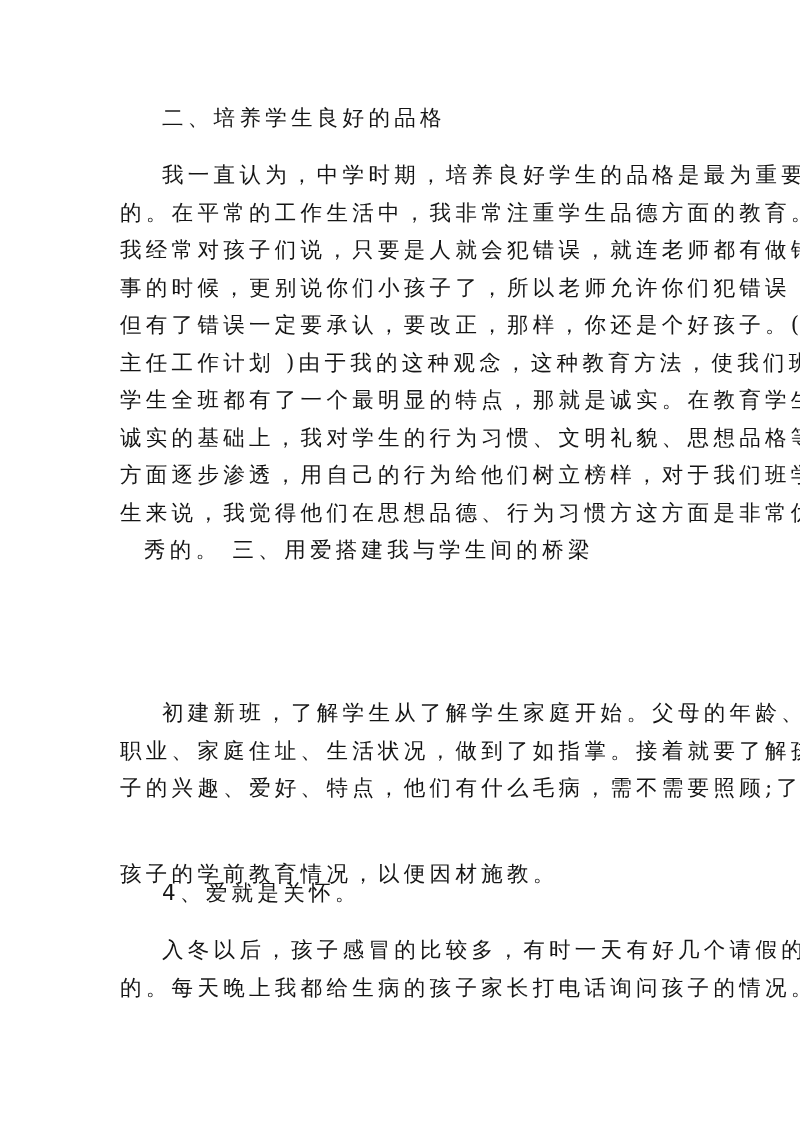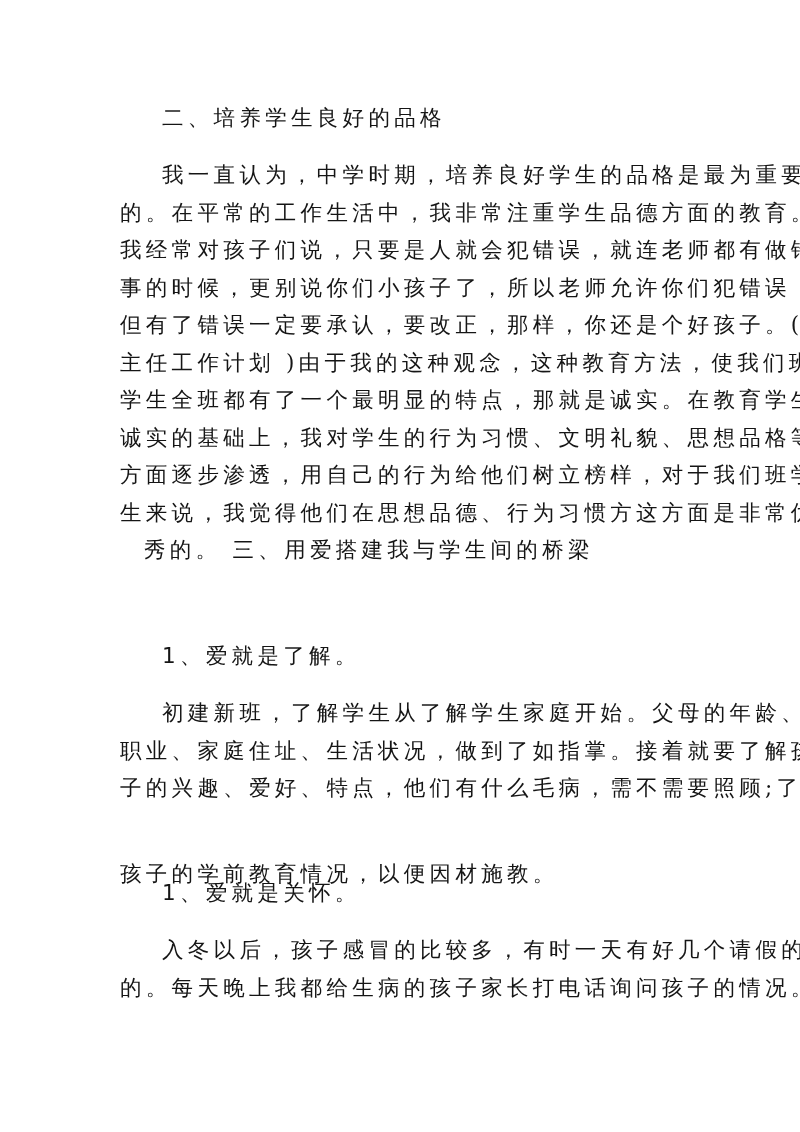--- a/index.html
+++ b/index.html
@@ -48,29 +48,28 @@
     <div class="line cont" style="top:275px;">事的时候，更别说你们小孩子了，所以老师允许你们犯错误，</div>
     <div class="line cont" style="top:312px;">但有了错误一定要承认，要改正，那样，你还是个好孩子。(班</div>
     <div class="line cont" style="top:350px;">主任工作计划 )由于我的这种观念，这种教育方法，使我们班</div>
     <div class="line cont" style="top:387px;">学生全班都有了一个最明显的特点，那就是诚实。在教育学生</div>
     <div class="line cont" style="top:425px;">诚实的基础上，我对学生的行为习惯、文明礼貌、思想品格等</div>
     <div class="line cont" style="top:462px;">方面逐步渗透，用自己的行为给他们树立榜样，对于我们班学</div>
     <div class="line cont" style="top:500px;">生来说，我觉得他们在思想品德、行为习惯方这方面是非常优</div>
     <div class="line cont" style="top:537px;margin-left:24px;">秀的。 三、用爱搭建我与学生间的桥梁</div>
   </div>
 
-  <div class="line ind num" style="top:643px;">1、爱就是了解。</div>
 
   <div>
     <div class="line ind" style="top:700px;">初建新班，了解学生从了解学生家庭开始。父母的年龄、</div>
     <div class="line cont" style="top:738px;">职业、家庭住址、生活状况，做到了如指掌。接着就要了解孩</div>
     <div class="line cont" style="top:775px;">子的兴趣、爱好、特点，他们有什么毛病，需不需要照顾;了解</div>
     <div class="line cont" style="top:861px;">孩子的学前教育情况，以便因材施教。</div>
   </div>
 
-  <div class="line ind num" style="top:880px;">1、爱就是关怀。</div>
+  <div class="line ind num" style="top:880px;">4、爱就是关怀。</div>
 
   <div>
     <div class="line ind" style="top:937px;">入冬以后，孩子感冒的比较多，有时一天有好几个请假的</div>
     <div class="line cont" style="top:975px;">的。每天晚上我都给生病的孩子家长打电话询问孩子的情况。</div>
   </div>
 
 </div>
 
 </body></html>

